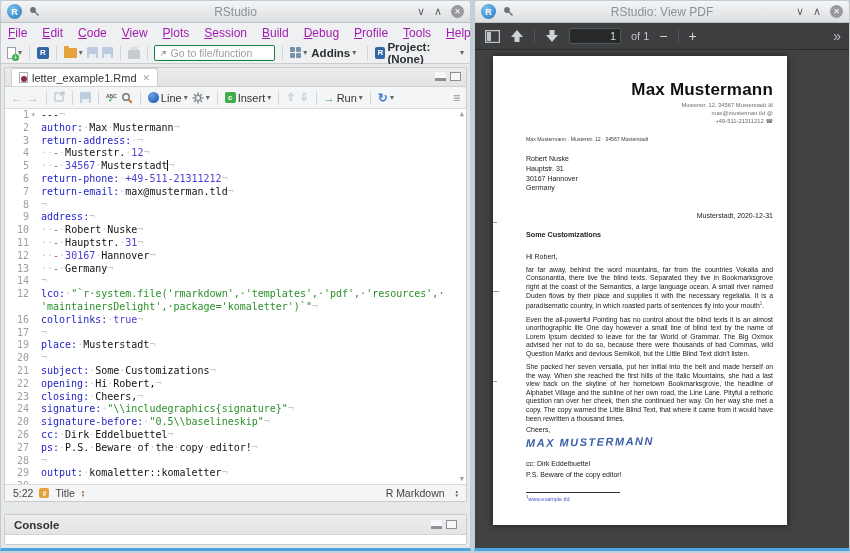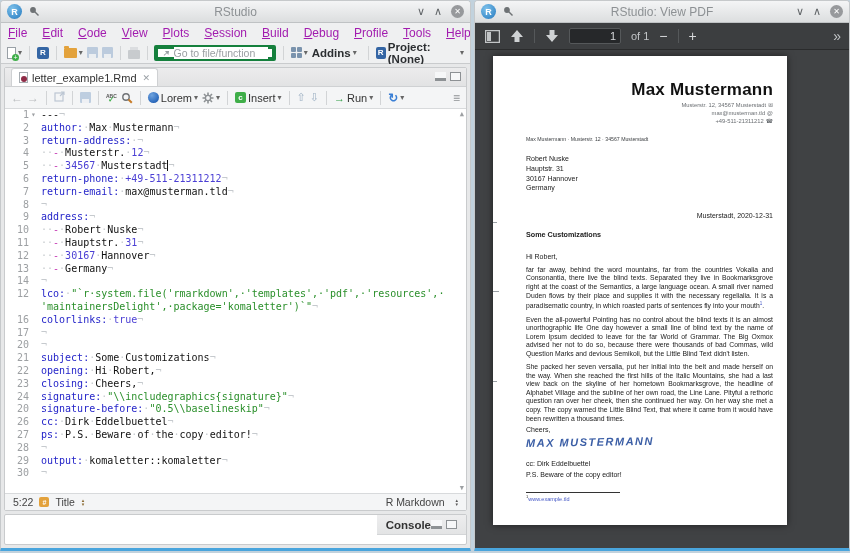--- a/index.html
+++ b/index.html
@@ -31,30 +31,30 @@
   .dim { opacity:.45; }
   .icon-page { width:9px; height:12px; background:#fff; border:1px solid #99a0a6; position:relative; }
   .icon-page .plus { position:absolute; right:-4px; bottom:-3px; width:7px; height:7px; background:#3fae49; border-radius:50%; color:#fff; font-size:7px; line-height:7px; text-align:center; }
   .icon-rproj { width:12px; height:12px; background:#3465a4; border-radius:2px; color:#fff; font-size:8px; font-weight:bold; display:flex; align-items:center; justify-content:center; }
   .icon-folder { width:13px; height:10px; background:var(--folder-orange); border-radius:1px; position:relative; }
   .icon-folder::before { content:""; position:absolute; top:-2px; left:0; width:5px; height:2px; background:var(--folder-orange); border-radius:1px 1px 0 0; }
   .icon-save { width:11px; height:11px; background:#7f9fc6; border-radius:1px; position:relative; }
   .icon-save::after { content:""; position:absolute; left:2px; bottom:0; width:7px; height:4px; background:#e8ecf2; }
   .icon-print { width:12px; height:9px; background:#9aa0a5; border-radius:1px; position:relative; margin-top:3px; }
   .icon-print::before { content:""; position:absolute; top:-3px; left:2px; width:8px; height:3px; background:#c4c8cc; }
-  .goto-box { display:flex; align-items:center; gap:3px; background:#fff; border:4px solid #15803d; border-radius:2px; height:16px; width:138px; padding:0 4px; }
+  .goto-box { display:flex; align-items:center; gap:3px; background:#fff; border:1px solid #15803d; border-radius:2px; height:16px; width:138px; padding:0 4px; }
   .goto-box input { border:none; outline:none; width:100%; font-size:10.5px; color:#444; font-family:"Liberation Sans",sans-serif; }
   .goto-box input::placeholder { color:#9a9ea2; }
   .icon-grid { display:grid; grid-template-columns:5px 5px; grid-gap:1px; }
   .icon-grid i { width:5px; height:5px; background:#7a93ad; border-radius:1px; }
   .tb-label { font-size:11.5px; color:#2b2e31; font-weight:bold; }
   .spacer { flex:1; }
 
   
-  .content { flex:1; display:flex; flex-direction:column; padding:3px; gap:3px; background:#e7e8e9; min-height:0; }
+  .content { flex:1; display:flex; flex-direction:column; padding:3px; gap:12px; background:#e7e8e9; min-height:0; }
   .pane { background:#fff; border:1px solid #c9cbcd; border-radius:2px; display:flex; flex-direction:column; min-height:0; }
   .source-pane { flex:1; }
 
   .tabbar { height:19px; flex:0 0 19px; background:linear-gradient(#ececed,#e2e3e4); border-bottom:1px solid #cfd1d3; display:flex; align-items:flex-end; padding:0 0 0 6px; position:relative; }
   .tab { height:18px; background:#fff; border:1px solid #cfd1d3; border-bottom:none; border-radius:3px 3px 0 0; display:flex; align-items:center; gap:4px; padding:0 7px; font-size:11px; color:#333; }
   .icon-rmd { width:9px; height:11px; background:#fff; border:1px solid #a7adb2; position:relative; }
   .icon-rmd::after { content:""; position:absolute; left:1px; top:3px; width:6px; height:6px; border-radius:50%; background:#8e2b47; }
   .tab-close { color:#9aa0a5; font-size:9px; margin-left:2px; }
   .pane-ctl { position:absolute; right:5px; top:4px; display:flex; gap:4px; }
   .pc { width:11px; height:9px; border:1px solid #8d9194; background:#f6f7f8; }
@@ -89,21 +89,21 @@
   .seg-cur { display:inline-block; width:0; border-left:1px solid #111; height:11px; vertical-align:text-bottom; }
   .scroll-up { position:absolute; top:1px; right:2px; font-size:7px; color:#9da0a3; }
   .scroll-dn { position:absolute; bottom:1px; right:2px; font-size:7px; color:#9da0a3; }
 
   .ed-status { height:17px; flex:0 0 17px; border-top:1px solid #d8dadc; background:#f4f5f6; display:flex; align-items:center; padding:0 8px; gap:6px; font-size:10.5px; color:#444; }
   .sec-icon { width:10px; height:10px; background:var(--folder-orange); border-radius:2px; color:#fff; font-size:7px; font-weight:bold; display:flex; align-items:center; justify-content:center; }
   .updown { display:inline-flex; flex-direction:column; font-size:5px; line-height:4px; color:#8a6a30; }
   .updown.dark { color:#555; }
   .right-status { margin-left:auto; display:flex; align-items:center; gap:4px; }
 
-  .console-pane { flex:0 0 31px;align-items:flex-end; }
+  .console-pane { flex:0 0 31px; }
   .console-head { height:20px; flex:0 0 20px; background:linear-gradient(#ededee,#e3e4e5); border-bottom:1px solid #d3d5d7; display:flex; align-items:center; padding:0 9px; font-size:11.5px; font-weight:bold; color:#333; }
   .console-ctl { margin-left:auto; display:flex; gap:4px; }
   .console-body { flex:1; background:#fff; }
 
   
   .pdf-toolbar { height:27px; flex:0 0 27px; background:#3c3e40; border-bottom:1px solid #2a2b2c; display:flex; align-items:center; padding:0 10px; gap:10px; }
   .pdficon { display:block; }
   .page-box { width:52px; height:16px; background:#26282a; border:1px solid #55585a; border-radius:2px; color:#d6d8da; font-size:11px; text-align:right; padding:0 4px; font-family:"Liberation Sans",sans-serif; }
   .of-label { font-size:11px; color:#c2c5c7;text-align:right; }
   .pm { font-size:14px; color:#d6d8da; line-height:1; }
@@ -260,21 +260,21 @@
             </span>
           <span class="vsep"></span>
           <span class="abc">ABC<span class="chk">✓</span></span>
           <svg class="magsvg" width="12" height="12" viewBox="0 0 12 12">
               <circle cx="5" cy="5" r="3.2" fill="none" stroke="#6e7275" stroke-width="1.4"></circle>
               <path d="M7.5 7.5 L10.8 10.8" stroke="#c77b28" stroke-width="2"></path>
             </svg>
           <span class="vsep"></span>
           <span class="tbtn">
               <span class="ball"></span>
-              <span class="edlabel">Lorem</span>
+              <span class="edlabel">Line</span>
               <span class="caret">▾</span>
             </span>
           <span class="tbtn">
               <svg class="gearsvg" width="12" height="12" viewBox="0 0 12 12">
                 <g stroke="#8d9194" stroke-width="1.6">
                   <path d="M6 0.5 V3 M6 9 V11.5 M0.5 6 H3 M9 6 H11.5 M2 2 L3.7 3.7 M8.3 8.3 L10 10 M10 2 L8.3 3.7 M3.7 8.3 L2 10"></path>
                 </g>
                 <circle cx="6" cy="6" r="2.6" fill="#f4f5f6" stroke="#8d9194" stroke-width="1.4"></circle>
               </svg>
               <span class="caret">▾</span>
@@ -316,20 +316,21 @@
               <div class="code-row"><span class="gutter"><span class="lnum">9</span><span class="fold"></span></span><span class="code"><span class="seg-k">address:</span><span class="seg-eol">¬</span></span></div>
               <div class="code-row"><span class="gutter"><span class="lnum">10</span><span class="fold"></span></span><span class="code"><span class="seg-ws">··</span><span class="seg-d">-</span><span class="seg-ws">·</span><span class="seg-t">Robert</span><span class="seg-ws">·</span><span class="seg-t">Nuske</span><span class="seg-eol">¬</span></span></div>
               <div class="code-row"><span class="gutter"><span class="lnum">11</span><span class="fold"></span></span><span class="code"><span class="seg-ws">··</span><span class="seg-d">-</span><span class="seg-ws">·</span><span class="seg-t">Hauptstr.</span><span class="seg-ws">·</span><span class="seg-n">31</span><span class="seg-eol">¬</span></span></div>
               <div class="code-row"><span class="gutter"><span class="lnum">12</span><span class="fold"></span></span><span class="code"><span class="seg-ws">··</span><span class="seg-d">-</span><span class="seg-ws">·</span><span class="seg-n">30167</span><span class="seg-ws">·</span><span class="seg-t">Hannover</span><span class="seg-eol">¬</span></span></div>
               <div class="code-row"><span class="gutter"><span class="lnum">13</span><span class="fold"></span></span><span class="code"><span class="seg-ws">··</span><span class="seg-d">-</span><span class="seg-ws">·</span><span class="seg-t">Germany</span><span class="seg-eol">¬</span></span></div>
               <div class="code-row"><span class="gutter"><span class="lnum">14</span><span class="fold"></span></span><span class="code"><span class="seg-eol">¬</span></span></div>
               <div class="code-row"><span class="gutter"><span class="lnum">12</span><span class="fold"></span></span><span class="code"><span class="seg-k">lco:</span><span class="seg-ws">·</span><span class="seg-s">"`r·system.file('rmarkdown',·'templates',·'pdf',·'resources',·</span></span></div>
               <div class="code-row"><span class="gutter"><span class="lnum"></span><span class="fold"></span></span><span class="code"><span class="seg-s">'maintainersDelight',·package='komaletter')`"</span><span class="seg-eol">¬</span></span></div>
               <div class="code-row"><span class="gutter"><span class="lnum">16</span><span class="fold"></span></span><span class="code"><span class="seg-k">colorlinks:</span><span class="seg-ws">·</span><span class="seg-n">true</span><span class="seg-eol">¬</span></span></div>
               <div class="code-row"><span class="gutter"><span class="lnum">17</span><span class="fold"></span></span><span class="code"><span class="seg-eol">¬</span></span></div>
+              <div class="code-row"><span class="gutter"><span class="lnum">19</span><span class="fold"></span></span><span class="code"><span class="seg-k">place:</span><span class="seg-ws">·</span><span class="seg-t">Musterstadt</span><span class="seg-eol">¬</span></span></div>
               <div class="code-row"><span class="gutter"><span class="lnum">20</span><span class="fold"></span></span><span class="code"><span class="seg-eol">¬</span></span></div>
               <div class="code-row"><span class="gutter"><span class="lnum">21</span><span class="fold"></span></span><span class="code"><span class="seg-k">subject:</span><span class="seg-ws">·</span><span class="seg-t">Some</span><span class="seg-ws">·</span><span class="seg-t">Customizations</span><span class="seg-eol">¬</span></span></div>
               <div class="code-row"><span class="gutter"><span class="lnum">22</span><span class="fold"></span></span><span class="code"><span class="seg-k">opening:</span><span class="seg-ws">·</span><span class="seg-t">Hi</span><span class="seg-ws">·</span><span class="seg-t">Robert,</span><span class="seg-eol">¬</span></span></div>
               <div class="code-row"><span class="gutter"><span class="lnum">23</span><span class="fold"></span></span><span class="code"><span class="seg-k">closing:</span><span class="seg-ws">·</span><span class="seg-t">Cheers,</span><span class="seg-eol">¬</span></span></div>
               <div class="code-row"><span class="gutter"><span class="lnum">24</span><span class="fold"></span></span><span class="code"><span class="seg-k">signature:</span><span class="seg-ws">·</span><span class="seg-s">"\\includegraphics{signature}"</span><span class="seg-eol">¬</span></span></div>
               <div class="code-row"><span class="gutter"><span class="lnum">20</span><span class="fold"></span></span><span class="code"><span class="seg-k">signature-before:</span><span class="seg-ws">·</span><span class="seg-s">"0.5\\baselineskip"</span><span class="seg-eol">¬</span></span></div>
               <div class="code-row"><span class="gutter"><span class="lnum">26</span><span class="fold"></span></span><span class="code"><span class="seg-k">cc:</span><span class="seg-ws">·</span><span class="seg-t">Dirk</span><span class="seg-ws">·</span><span class="seg-t">Eddelbuettel</span><span class="seg-eol">¬</span></span></div>
               <div class="code-row"><span class="gutter"><span class="lnum">27</span><span class="fold"></span></span><span class="code"><span class="seg-k">ps:</span><span class="seg-ws">·</span><span class="seg-t">P.S.</span><span class="seg-ws">·</span><span class="seg-t">Beware</span><span class="seg-ws">·</span><span class="seg-t">of</span><span class="seg-ws">·</span><span class="seg-t">the</span><span class="seg-ws">·</span><span class="seg-t">copy</span><span class="seg-ws">·</span><span class="seg-t">editor!</span><span class="seg-eol">¬</span></span></div>
               <div class="code-row"><span class="gutter"><span class="lnum">28</span><span class="fold"></span></span><span class="code"><span class="seg-eol">¬</span></span></div>
               <div class="code-row"><span class="gutter"><span class="lnum">29</span><span class="fold"></span></span><span class="code"><span class="seg-k">output:</span><span class="seg-ws">·</span><span class="seg-t">komaletter::komaletter</span><span class="seg-eol">¬</span></span></div>

